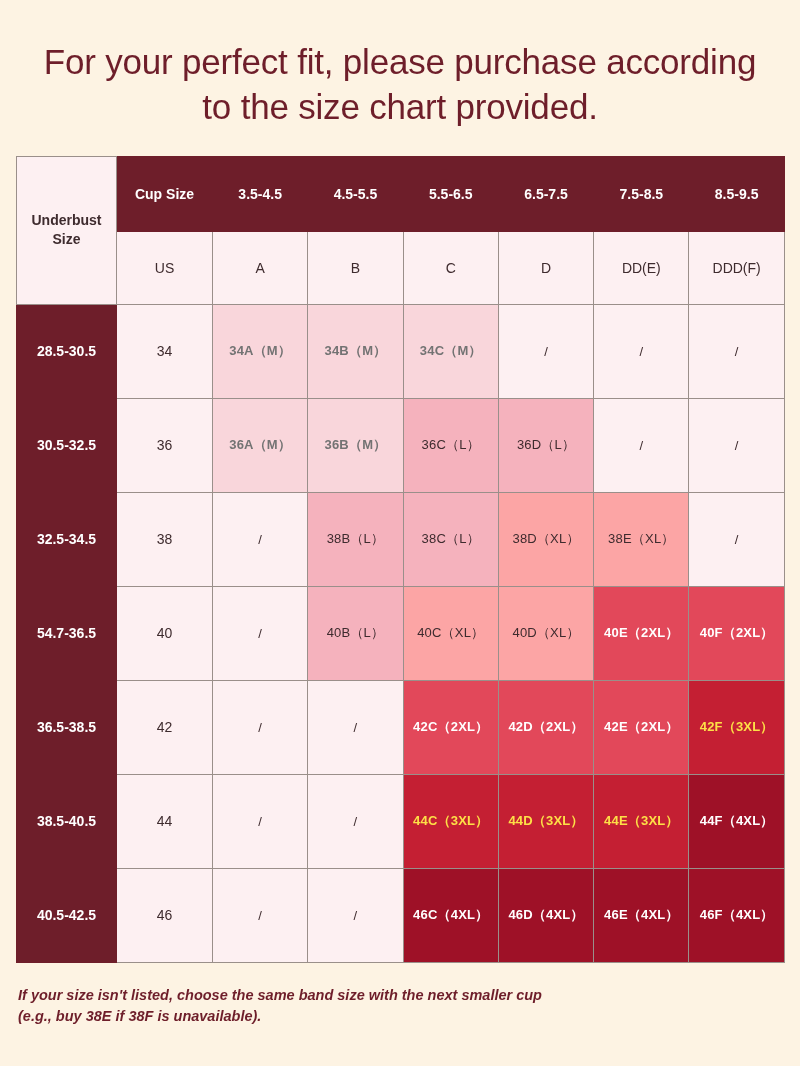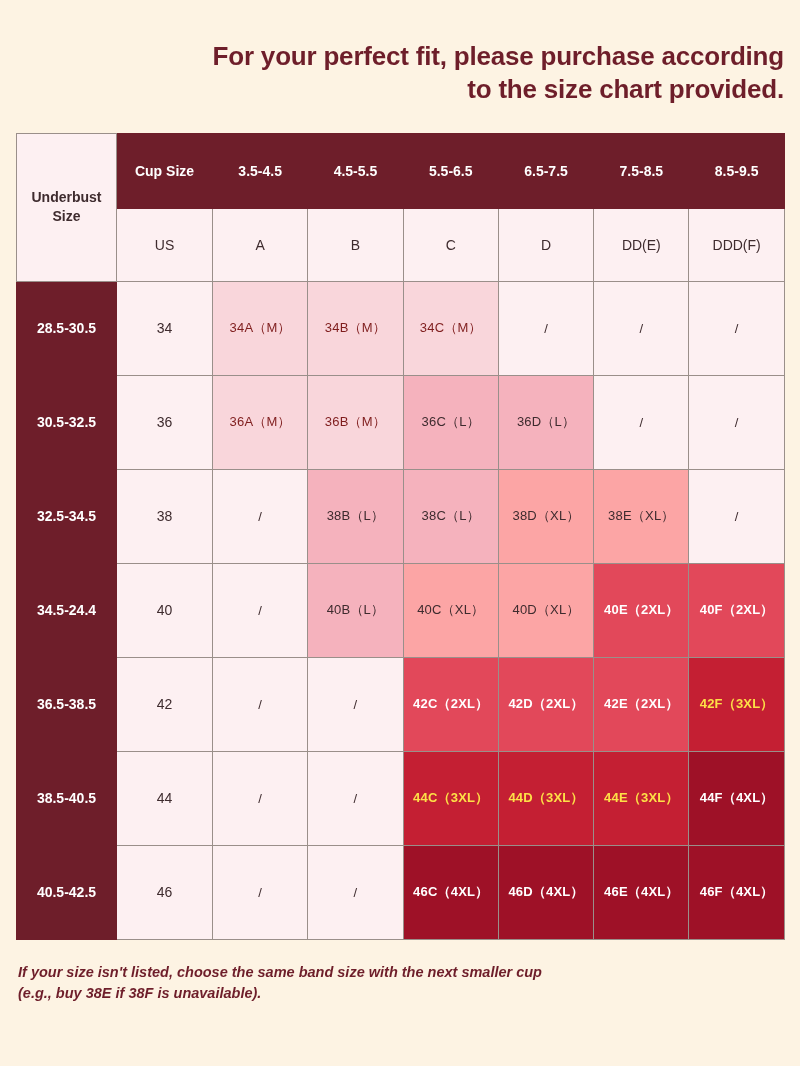--- a/index.html
+++ b/index.html
@@ -12,24 +12,24 @@
   .page{
     width:800px;height:1066px;
     box-sizing:border-box;
     padding:0 16px;
     display:flex;flex-direction:column;
   }
 
   
   .title{
     margin:40px 0 0 0;
-    text-align:right;
+    text-align:center;
     color:#6E1E2A;
-    font-size:26px;
-    font-weight:bold;
+    font-size:35px;
+    font-weight:normal;
     line-height:1.28;
     letter-spacing:-0.2px;
   }
   .title .ln{display:block;}
 
   
   .table-wrap{margin-top:26px;}
   table{
     width:768px;
     border-collapse:collapse;
@@ -86,21 +86,21 @@
   }
   td.us{
     background:#FDF0F2;
     color:#3E2B2E;
     font-size:14px;
   }
   td.cell{font-size:13px;letter-spacing:0.2px;}
 
   
   .lv-none{background:#FDF0F2;color:#3E2B2E;}
-  .lv-m   {background:#F9D6DB;color:#7f1d1d;}
+  .lv-m   {background:#F9D6DB;color:#737373;font-weight:bold;}
   .lv-l   {background:#F5B2BD;color:#3E2B2E;}
   .lv-xl  {background:#fca5a5;color:#3E2B2E;}
   .lv-2xl {background:#E2485A;color:#FFFFFF;}
   .lv-3xl {background:#C41F33;color:#fde047;}
   .lv-4xl {background:#9E1127;color:#FFFFFF;}
   .lv-2xl,.lv-3xl,.lv-4xl{font-weight:bold;}
 
   
   .note{
     margin:22px 0 0 2px;
@@ -181,21 +181,21 @@
             <td class="band">32.5-34.5</td>
             <td class="us">38</td>
             <td class="cell lv-none">/</td>
             <td class="cell lv-l">38B（L）</td>
             <td class="cell lv-l">38C（L）</td>
             <td class="cell lv-xl">38D（XL）</td>
             <td class="cell lv-xl">38E（XL）</td>
             <td class="cell lv-none">/</td>
           </tr>
           <tr>
-            <td class="band">34.5-24.4</td>
+            <td class="band">54.7-36.5</td>
             <td class="us">40</td>
             <td class="cell lv-none">/</td>
             <td class="cell lv-l">40B（L）</td>
             <td class="cell lv-xl">40C（XL）</td>
             <td class="cell lv-xl">40D（XL）</td>
             <td class="cell lv-2xl">40E（2XL）</td>
             <td class="cell lv-2xl">40F（2XL）</td>
           </tr>
           <tr>
             <td class="band">36.5-38.5</td>

